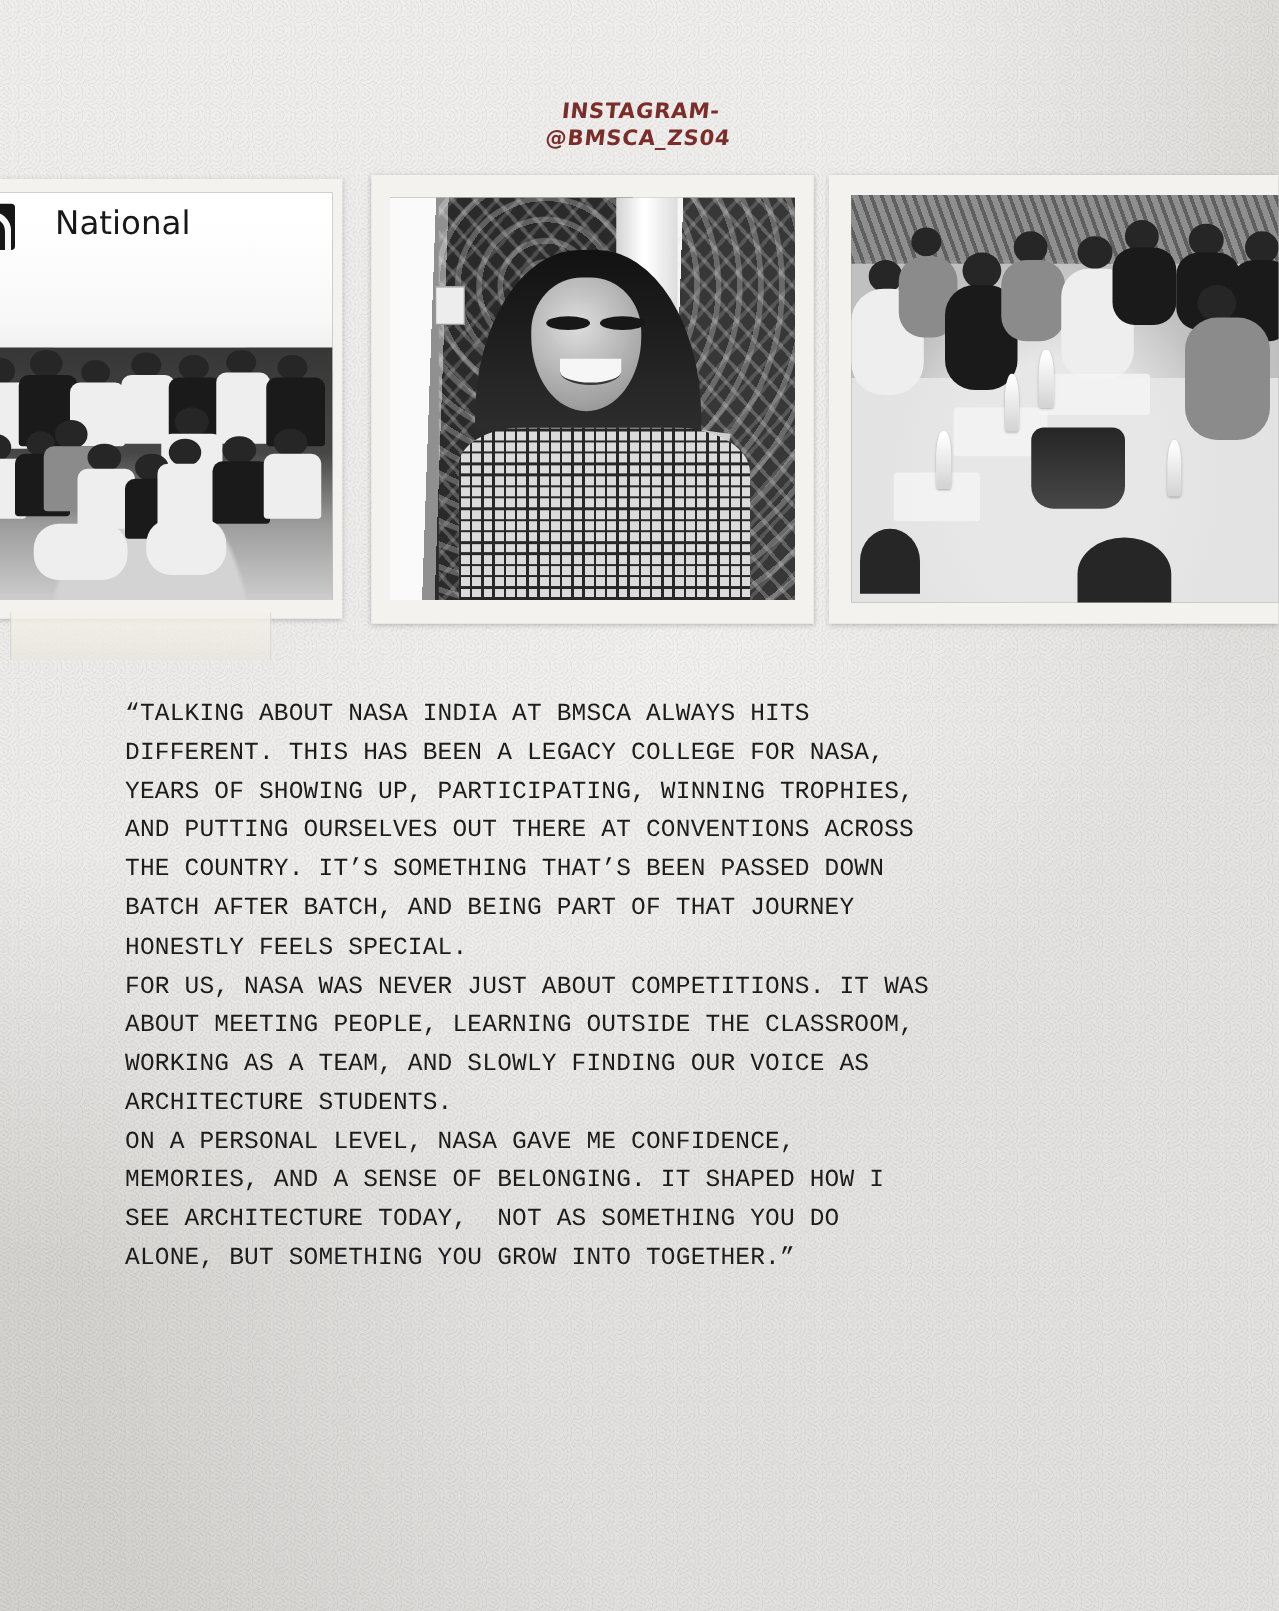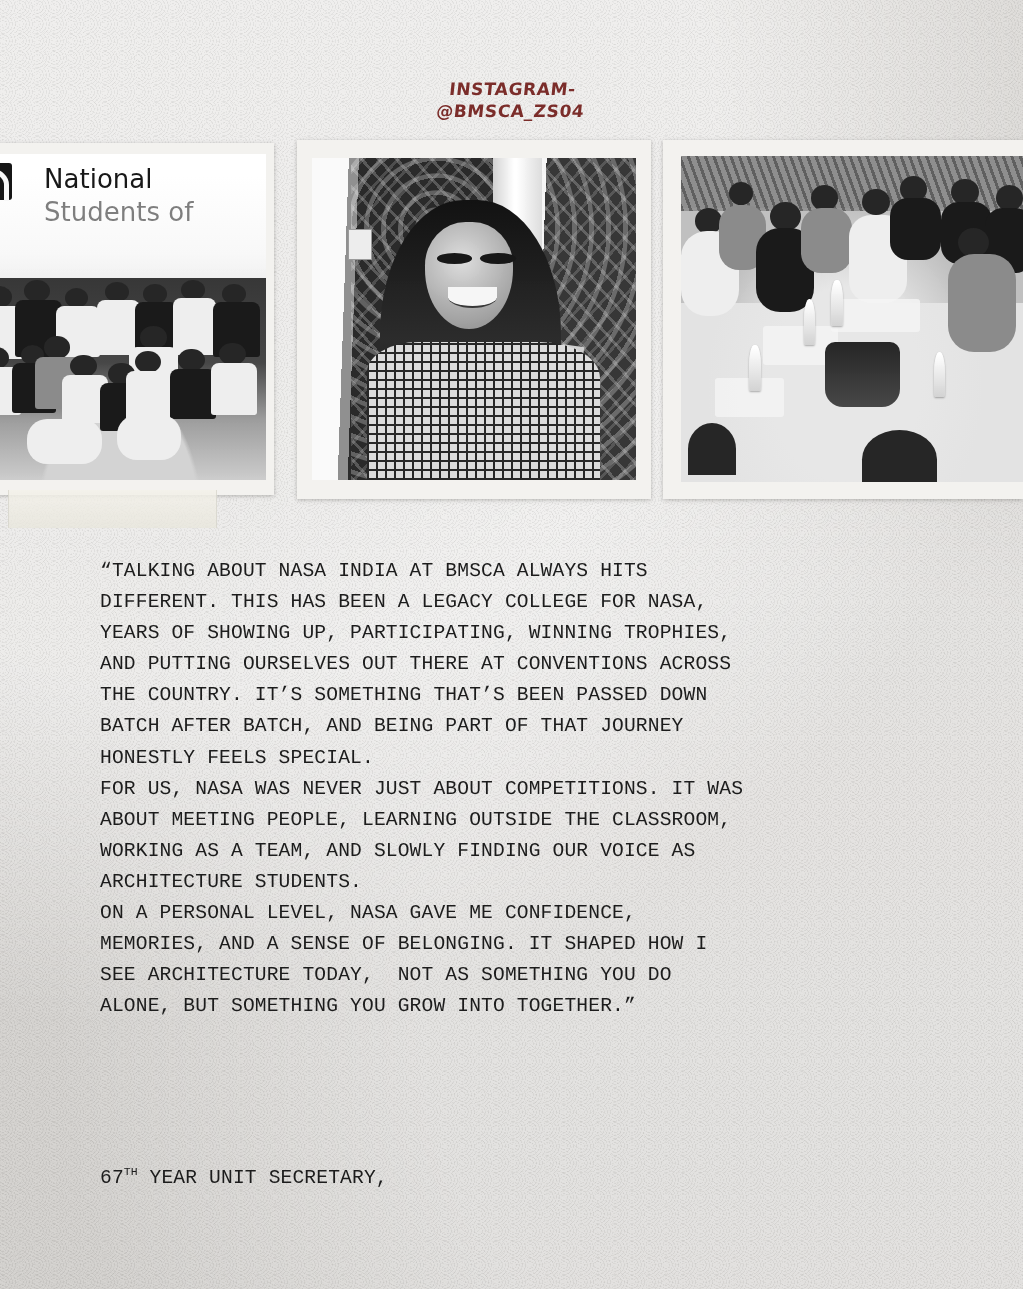--- a/index.html
+++ b/index.html
@@ -169,21 +169,20 @@
 
 <div id="strip">
 
   <div class="frame" id="frame1"></div>
   <div class="photo" id="photo1">
     <div class="ph-bg">
       <div id="p1banner">
         <div id="p1logo"></div>
         <div id="p1text">
           <div>National</div>
-          <div style="opacity:.55">Students of</div>
         </div>
       </div>
       <div id="p1crowd">
         <div class="head" style="left:4%;top:4%;width:9%;height:11%"></div>
         <div class="torso lt" style="left:1%;top:14%;width:16%;height:26%"></div>
         <div class="head" style="left:17%;top:1%;width:9%;height:11%"></div>
         <div class="torso" style="left:14%;top:11%;width:16%;height:28%"></div>
         <div class="head" style="left:31%;top:5%;width:8%;height:10%"></div>
         <div class="torso lt" style="left:28%;top:14%;width:15%;height:25%"></div>
         <div class="head" style="left:45%;top:2%;width:8%;height:10%"></div>
@@ -281,15 +280,14 @@
 FOR US, NASA WAS NEVER JUST ABOUT COMPETITIONS. IT WAS
 ABOUT MEETING PEOPLE, LEARNING OUTSIDE THE CLASSROOM,
 WORKING AS A TEAM, AND SLOWLY FINDING OUR VOICE AS
 ARCHITECTURE STUDENTS.
 ON A PERSONAL LEVEL, NASA GAVE ME CONFIDENCE,
 MEMORIES, AND A SENSE OF BELONGING. IT SHAPED HOW I
 SEE ARCHITECTURE TODAY,  NOT AS SOMETHING YOU DO
 ALONE, BUT SOMETHING YOU GROW INTO TOGETHER.”</div>
 
 <div id="attribution">
-  <span class="attr-line"><span>67</span><sup>TH</sup><span> YEAR UNIT SECRETARY,</span></span>
   
 </div>
 
 </body></html>

